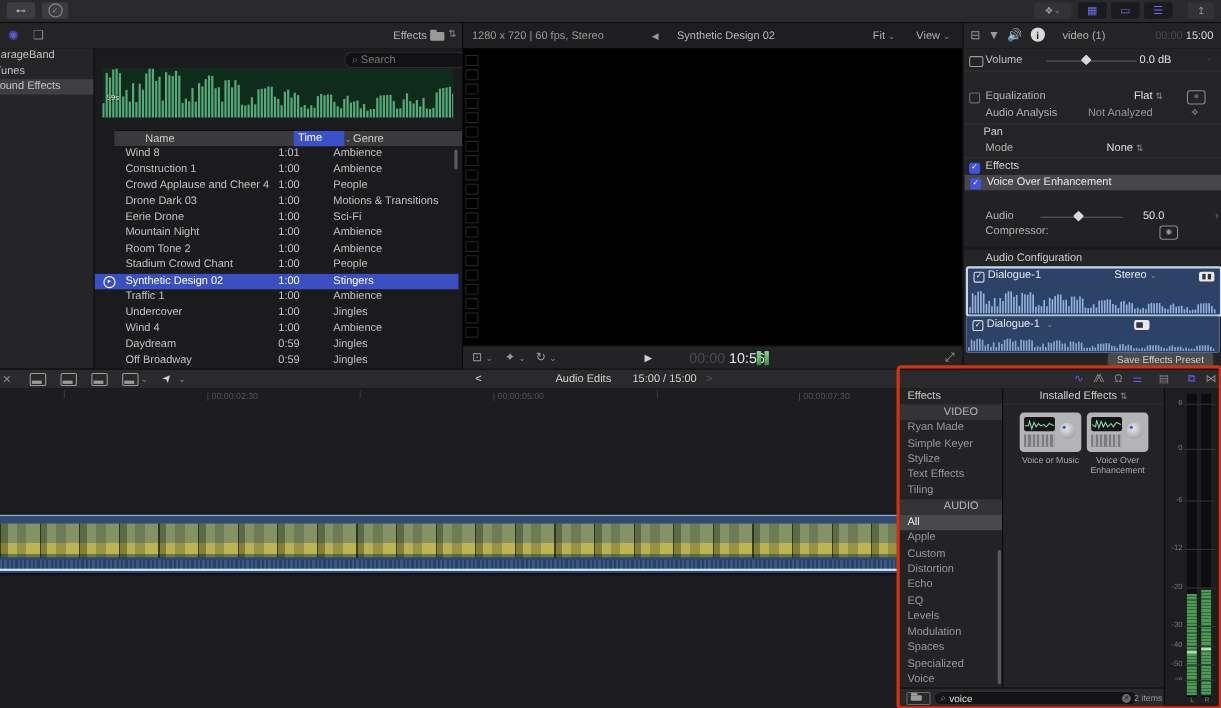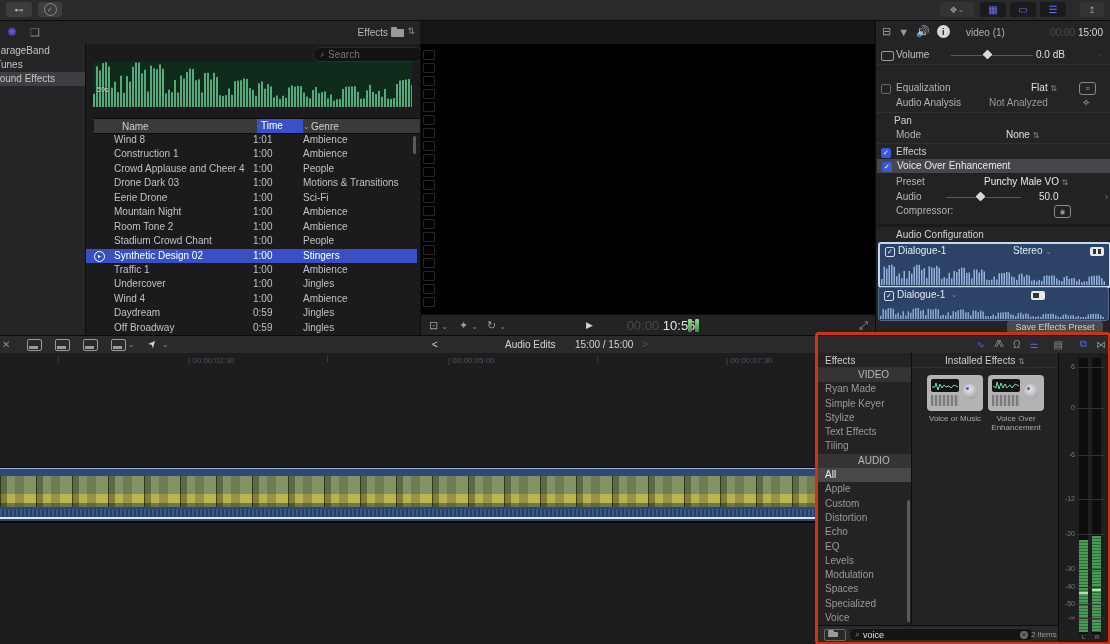--- a/index.html
+++ b/index.html
@@ -53,21 +53,21 @@
 
   
   #browser-sidebar{left:0;top:44px;width:85px;height:291px;background:#252527;border-right:1px solid #0c0c0c;overflow:hidden;}
   .side-item{position:relative;height:14px;line-height:14px;color:#c4c4c4;white-space:nowrap;margin-left:-7px;padding-left:0;}
   .side-item.sel{background:#3f3f43;}
   #browser-main{left:86px;top:44px;width:334px;height:291px;background:#1b1b1d;}
   #search-field{position:absolute;left:227px;top:3px;width:102px;height:13px;background:#121214;border:1px solid #2c2c2e;
                 border-radius:7px;color:#777;display:flex;align-items:center;padding-left:6px;gap:3px;}
   #preview-wave{position:absolute;left:7px;top:18px;width:319px;height:45px;background:#0e2b1b;}
   #preview-duration{position:absolute;left:11px;top:42px;color:#e8e8e8;font-size:7px;text-shadow:0 0 2px #000;}
-  #table-header{position:absolute;left:8px;top:74px;width:331px;height:14px;background:#3a3a3c;border-top:1px solid #0c0c0c;border-bottom:1px solid #0c0c0c;color:#cfcfcf;padding-left:44px;}
+  #table-header{position:absolute;left:18px;top:74px;width:331px;height:14px;background:#3a3a3c;border-top:1px solid #0c0c0c;border-bottom:1px solid #0c0c0c;color:#cfcfcf;padding-left:44px;}
   #col-name{position:absolute;left:28px;top:2px;}
   #col-time-box{position:absolute;left:163px;top:0px;width:42px;height:14px;background:#3c50c8;color:#fff;padding-left:4px;line-height:14px;}
   #col-time-caret{position:absolute;left:209px;top:3px;font-size:8px;color:#9a9a9a;}
   #col-genre{position:absolute;left:217px;top:2px;}
   #sound-rows{position:absolute;left:0;top:89px;width:331px;height:202px;overflow:hidden;}
   .srow{position:relative;height:14.45px;line-height:14.45px;color:#c2c2c2;}
   .srow.sel{background:#3b4fc5;color:#fff;}
   .srow .nm{position:absolute;left:28px;}
   .srow .tm{position:absolute;left:167px;}
   .srow .gn{position:absolute;left:217px;}
@@ -197,20 +197,27 @@
   </div>
 
   <div id="browser-header" class="abs">
     <span id="photos-audio-icon" class="hdr-ico">✺</span>
     <span id="titles-icon" class="hdr-ico">❑</span>
     <span id="browser-effects-label">Effects</span>
     <span id="browser-folder" class="mini-folder"></span>
     <span id="browser-folder-updn">⇅</span>
   </div>
 
+  <div id="viewer-header" class="abs">
+    <span id="viewer-info">1280 x 720 | 60 fps, Stereo</span>
+    <span id="viewer-title-wrap"><span style="color:#9a9a9a;font-size:8px;">◀</span>
+      <span style="margin-left:14px;">Synthetic Design 02</span></span>
+    <span id="viewer-fit"><span>Fit</span> <span class="cdown">⌄</span></span>
+    <span id="viewer-view"><span>View</span> <span class="cdown">⌄</span></span>
+  </div>
 
   <div id="inspector-header" class="abs">
     <span id="insp-icons">
       <span class="insp-ico">⊟</span>
       <span class="insp-ico">▼</span>
       <span class="insp-ico" id="insp-audio-icon">🔊</span>
       <span id="insp-info-icon">i</span>
     </span>
     <span id="insp-title">video (1)</span>
     <span id="insp-timecode"><span class="vdim">00:00</span>
@@ -497,24 +504,20 @@
 
     <div class="irow" style="top:101px;">
       <span class="chk on">✓</span>
       <span class="ilabel" style="color:#d0d0d0;">Effects</span>
     </div>
     <div id="voe-section"></div>
     <div id="voe-row">
       <span class="chk on">✓</span>
       <span class="ilabel">Voice Over Enhancement</span>
     </div>
-    <div class="irow" style="top:131px;">
-      <span class="ilabel2">Preset</span>
-      <span style="position:absolute;left:108px;color:#e8e8e8;"><span>Punchy Male VO</span> <span class="cdown">⇅</span></span>
-    </div>
     <div class="irow" style="top:146px;">
       <span class="ilabel2">Audio</span>
       <span class="slider-line" style="left:70px;width:75px;"></span>
       <span class="slider-knob" style="left:101px;"></span>
       <span style="position:absolute;left:163px;color:#e0e0e0;">50.0</span>
       <span style="position:absolute;right:3px;color:#777;">›</span>
     </div>
     <div class="irow" style="top:160px;">
       <span class="ilabel2">Compressor:</span>
       <span class="round-btn" style="left:178px;">◉</span>

